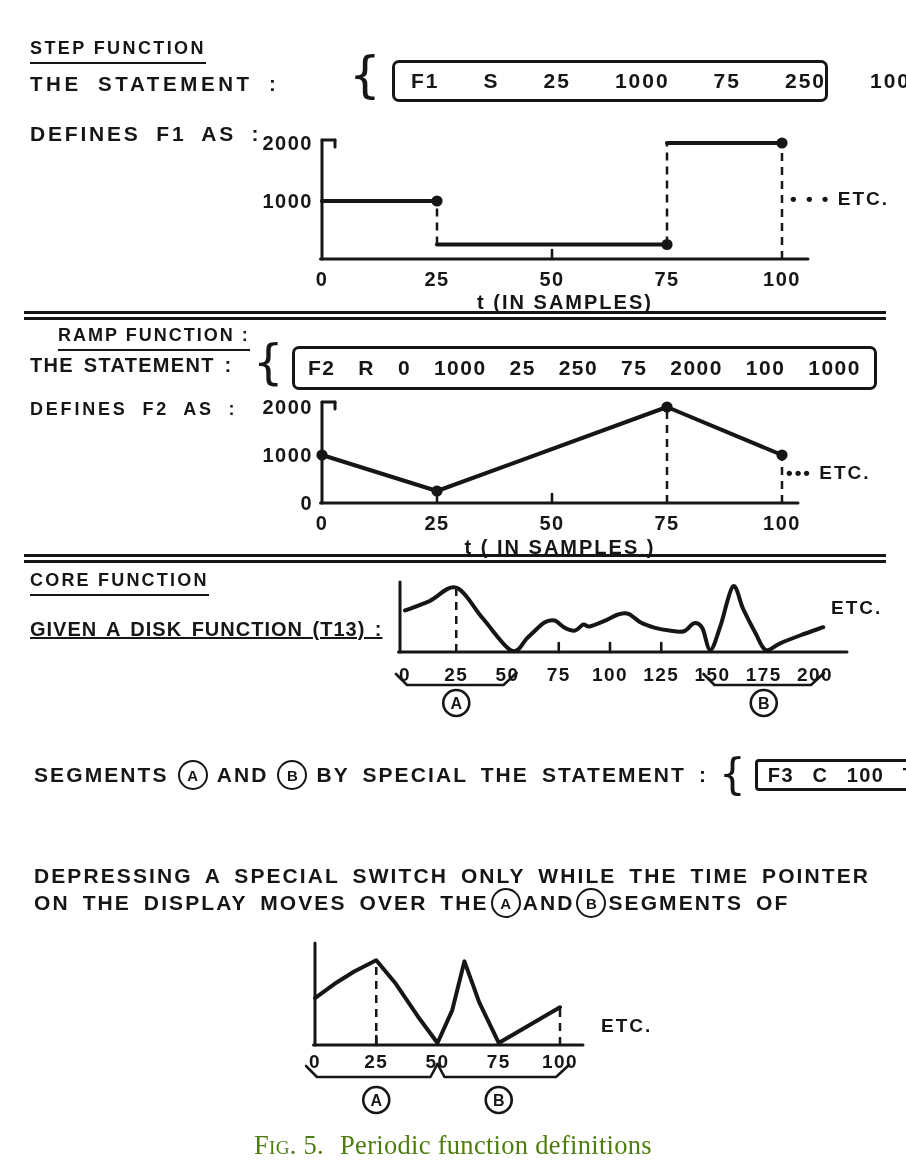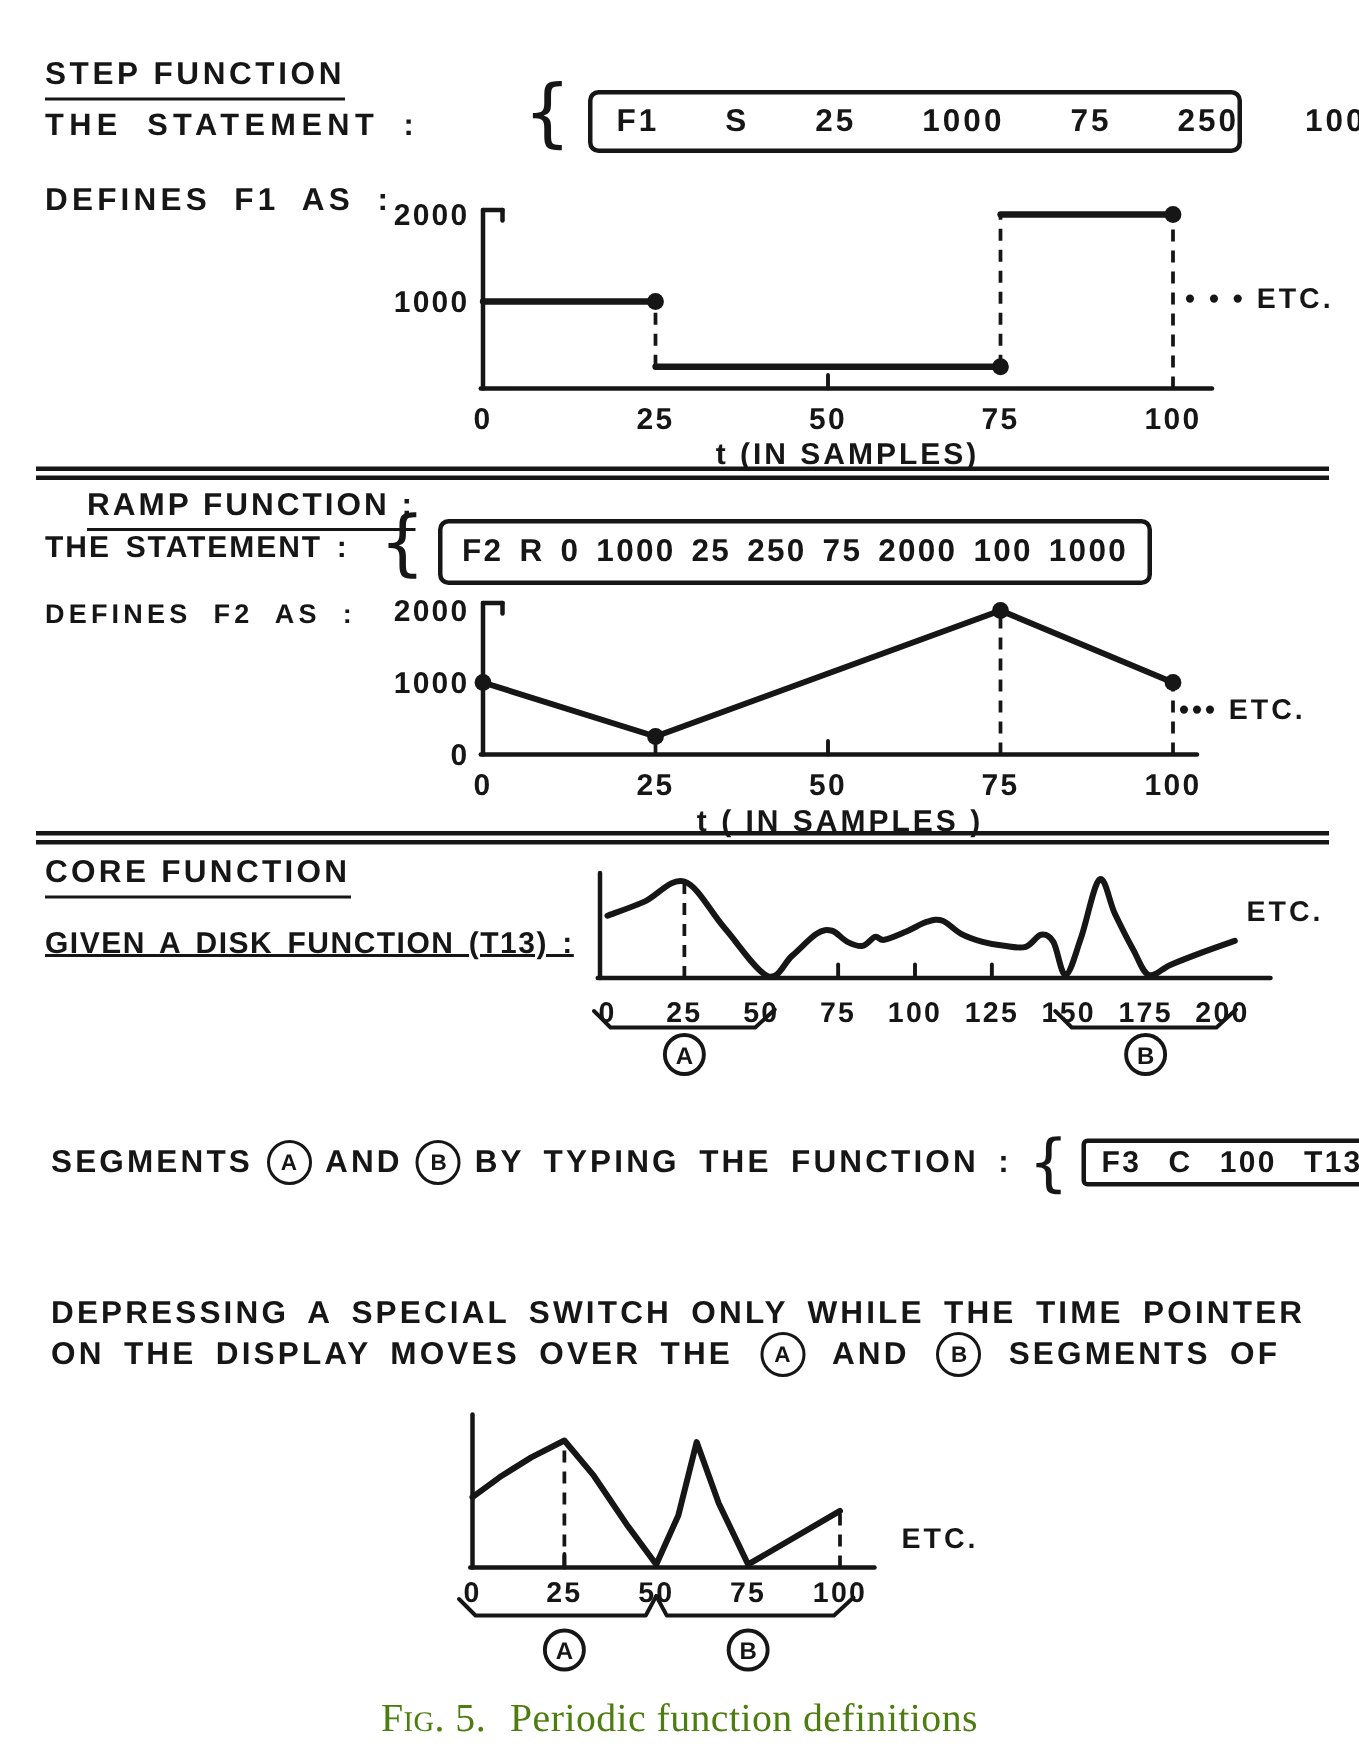--- a/index.html
+++ b/index.html
@@ -3,21 +3,21 @@
 <meta charset="utf-8">
 <style>
   html,body{margin:0;padding:0;background:#ffffff;}
   #root{
     position:relative; width:906px; height:1172px; background:#ffffff;
     font-family:"Liberation Sans", sans-serif; color:#161616; font-weight:700;
     overflow:hidden;
   }
   .abs{position:absolute; white-space:nowrap;}
   .und{border-bottom:2.8px solid #161616; padding-bottom:3px; display:inline-block;}
-  .heading{font-size:21px; letter-spacing:2.4px;}
+  .heading{font-size:18px; letter-spacing:2.4px;}
   .label{font-size:20.5px; letter-spacing:2px; word-spacing:5px;}
   .wide-label{letter-spacing:3.6px; word-spacing:7px;}
   .brace{font-weight:400; color:#161616; line-height:1; font-family:"DejaVu Sans", sans-serif;}
   .stmt-box{
     border:3.5px solid #161616; border-radius:7px; box-sizing:border-box;
     display:flex; align-items:center; justify-content:space-between;
     font-size:21px; letter-spacing:2px;
   }
   .para{font-size:21px; letter-spacing:2.1px; word-spacing:5px;}
   .flexrow{display:flex; align-items:center;}
@@ -86,21 +86,21 @@
     </svg>
 
   <div class="abs drule" style="left:24px; top:311px; width:862px;"></div>
 
   <div class="abs heading" style="left:30px; top:325px; letter-spacing:2px;margin-left:28px;">
     <span class="und">RAMP FUNCTION :</span>
   </div>
 
   <div class="abs label" style="left:30px; top:354px; font-size:20px; letter-spacing:1.3px; word-spacing:3px;">THE STATEMENT :</div>
   <div class="abs brace" style="left:253px; top:338px; font-size:48px;">{</div>
-  <div class="abs stmt-box" style="left:292px; top:346px; width:476px; height:44px; padding:0 13px; letter-spacing:1.5px;">
+  <div class="abs stmt-box" style="left:292px; top:346px; width:585px; height:44px; padding:0 13px; letter-spacing:1.5px;">
       <span>F2</span>
       <span>R</span>
       <span>0</span>
       <span>1000</span>
       <span>25</span>
       <span>250</span>
       <span>75</span>
       <span>2000</span>
       <span>100</span>
       <span>1000</span>
@@ -166,32 +166,32 @@
       <path d="M318.5,114L329.5,125L425.99999999999994,125L438.99999999999994,113" fill="none" stroke="#161616" stroke-width="2.6" stroke-linejoin="round" stroke-linecap="round"></path>
       <circle cx="378.75" cy="143" r="13" fill="none" stroke="#161616" stroke-width="2.6"></circle>
       <text x="378.75" y="149" text-anchor="middle" font-size="16" letter-spacing="0">B</text>
     </svg>
 
   <div class="abs flexrow" style="left:34px; top:757px; height:36px; gap:9px;">
     <span class="para">SEGMENTS</span>
     <span class="circ">A</span>
     <span class="para">AND</span>
     <span class="circ">B</span>
-    <span class="para">BY TYPING THE FUNCTION :</span>
+    <span class="para">BY SPECIAL THE STATEMENT :</span>
     <span class="brace" style="font-size:42px; margin-left:2px;">{</span>
     <span class="stmt-box" style="width:200px; height:32px; padding:0 10px; font-size:20px; letter-spacing:1.5px; border-radius:4px;">
         <span>F3</span>
         <span>C</span>
         <span>100</span>
         <span>T13</span>
       </span>
   </div>
 
   <div class="abs para" style="left:34px; top:864px;">DEPRESSING A SPECIAL SWITCH ONLY WHILE THE TIME POINTER</div>
-  <div class="abs flexrow" style="left:34px; top:888px; height:30px; gap:18px;">
+  <div class="abs flexrow" style="left:34px; top:888px; height:30px; gap:2px;">
     <span class="para">ON THE DISPLAY MOVES OVER THE</span>
     <span class="circ">A</span>
     <span class="para">AND</span>
     <span class="circ">B</span>
     <span class="para">SEGMENTS OF</span>
   </div>
 
   <svg class="abs" style="left:295px; top:935px;" width="400" height="192">
       <line x1="20" y1="8" x2="20" y2="110" stroke="#161616" stroke-width="3" stroke-linecap="round"></line>
       <line x1="18.5" y1="110" x2="288" y2="110" stroke="#161616" stroke-width="3" stroke-linecap="round"></line>

